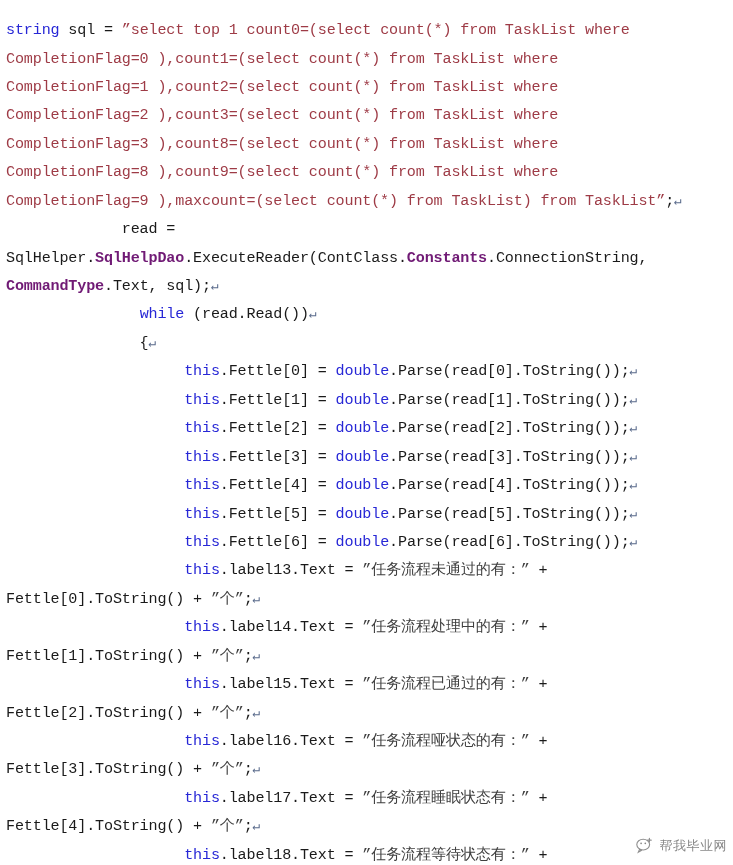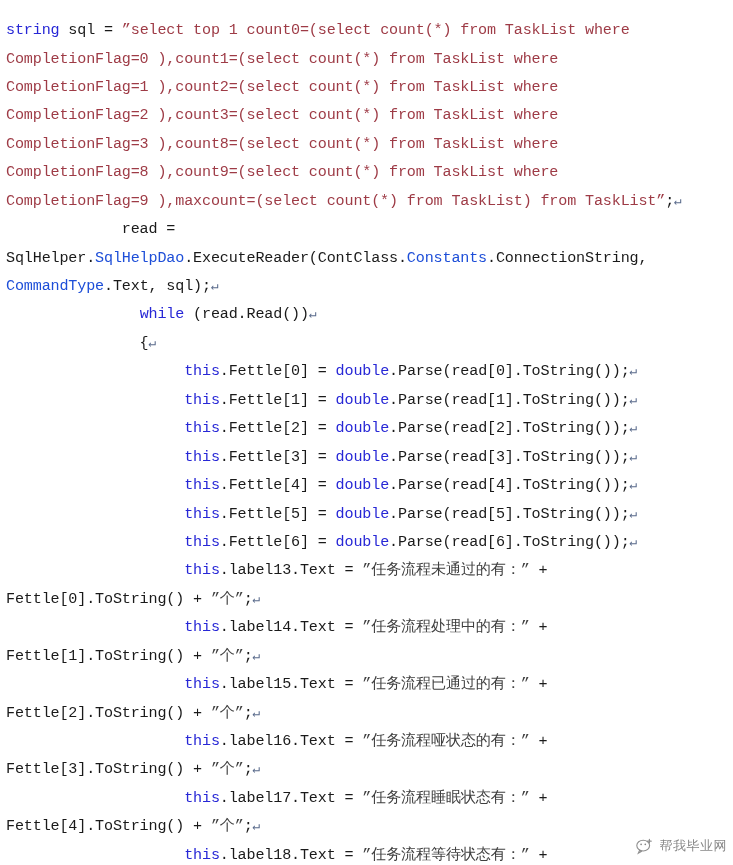--- a/index.html
+++ b/index.html
@@ -35,31 +35,31 @@
     color: #1a1a1a;
   }
   .line {
     height: 28.45px;
     white-space: pre;
   }
   
   .kw      { color: #2727d6; }   
   .str     { color: #9e3b46; }   
   .strcn   { color: #404040; }   
-  .cls     { color: #1d4ed8; }   
+  .cls     { color: #701a75; font-weight: bold; }   
   .plain   { color: #1a1a1a; }
   .pil     { color: #5a6b8c; font-size: 13px; }  
 
   
   #watermark {
     position: absolute;
     right: 6px;
     bottom: 10px;
     display: flex;
-    align-items: flex-end;
+    align-items: flex-start;
     gap: 5px;
     opacity: 0.62;
     pointer-events: none;
   }
   #watermark .wm-text {
     font-family: "DejaVu Sans", sans-serif;
     font-size: 13px;
     color: #3a3a3a;
     letter-spacing: 0.5px;
   }

